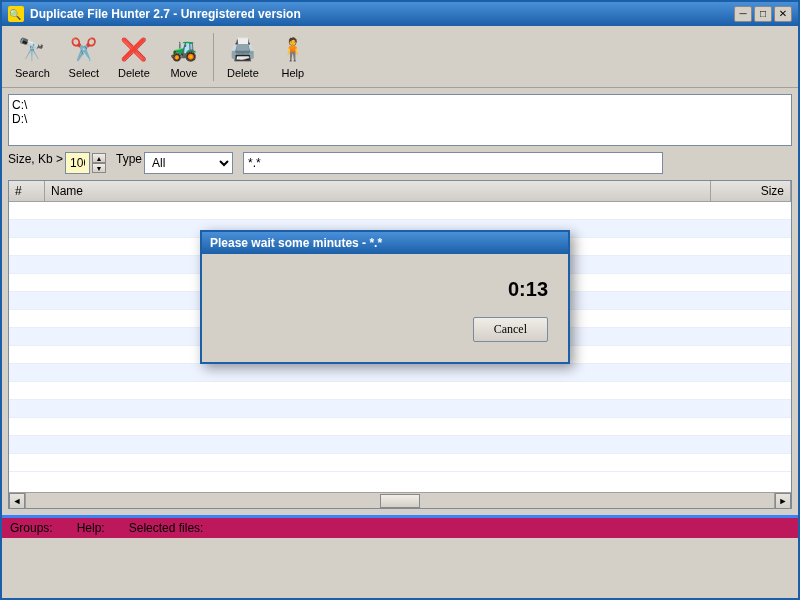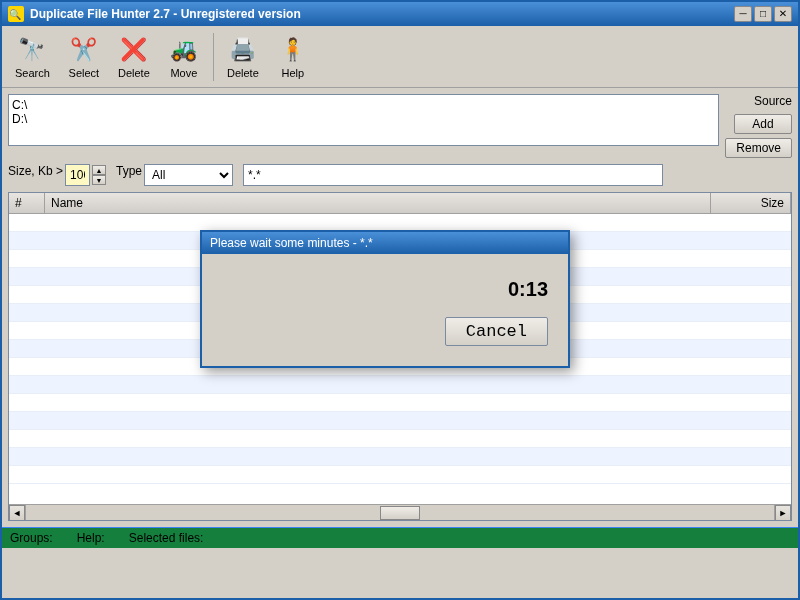--- a/index.html
+++ b/index.html
@@ -286,22 +286,22 @@
       justify-content: center;
       font-size: 9px;
       cursor: pointer;
     }
 
     
     .status-bar {
       display: flex;
       gap: 20px;
       padding: 3px 8px;
-      border-top: 1px solid #3b82f6;
-      background: #15803d;
+      border-top: 3px solid #3b82f6;
+      background: #be185d;
       font-size: 12px;
     }
     .status-item {
       display: flex;
       gap: 4px;
     }
 
     
     .app-window {
       border: 2px solid #1a5fa8;
@@ -331,21 +331,21 @@
       background: #d4d0c8;
       border: 2px solid #1a5fa8;
       box-shadow: 4px 4px 12px rgba(0,0,0,0.4);
       pointer-events: all;
     }
     .modal-title-bar {
       background: linear-gradient(to bottom, #4a90d9, #1a5fa8);
       color: white;
       padding: 4px 8px;
       font-size: 12px;
-      font-weight: normal;
+      font-weight: bold;
       display: flex;
       align-items: center;
       justify-content: space-between;
       height: 22px;
     }
     .modal-body {
       padding: 24px 20px 20px;
       display: flex;
       flex-direction: column;
       align-items: flex-end;
@@ -355,23 +355,23 @@
     .modal-timer {
       font-size: 20px;
       font-weight: bold;
       color: #000;
     }
     .modal-cancel-btn {
       background: linear-gradient(to bottom, #f0ede8, #d4d0c8);
       border: 1px solid #7a8aa0;
       border-radius: 2px;
       padding: 4px 20px;
-      font-size: 17px;
+      font-size: 12px;
       cursor: pointer;
-      font-family: Liberation Mono, monospace;
+      font-family: Liberation Serif, serif;
       min-width: 70px;
     }
 
     .main-area {
       flex: 1;
       display: flex;
       flex-direction: column;
       overflow: hidden;
       position: relative;
     }
@@ -420,25 +420,20 @@
       <span class="toolbar-label">Help</span>
     </div>
   </div>
 
   <div class="main-area">
     <div class="main-content">
 
       <div class="source-row">
         <textarea class="source-textarea" style="">C:\
 D:\</textarea>
-        <div class="source-controls">
-          <span class="source-label">Source</span>
-          <button class="win-btn">Add</button>
-          <button class="win-btn">Remove</button>
-        </div>
       </div>
 
       <div class="filter-row">
         <div class="filter-group">
           <span class="filter-label">Size, Kb &gt;</span>
           <div class="filter-input-row">
             <input class="filter-number" type="text" value="100" style="">
             <div class="spin-btn">
               <div class="spin-arrow">▲</div>
               <div class="spin-arrow">▼</div>

